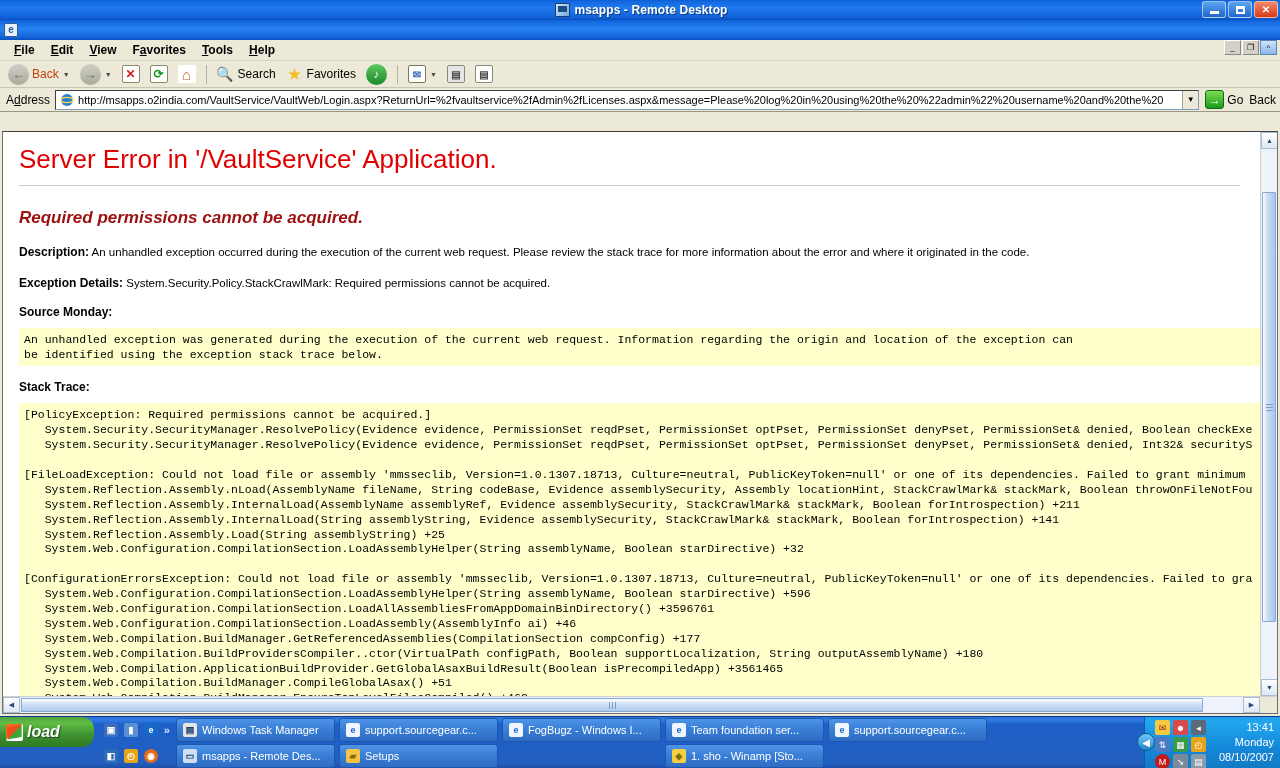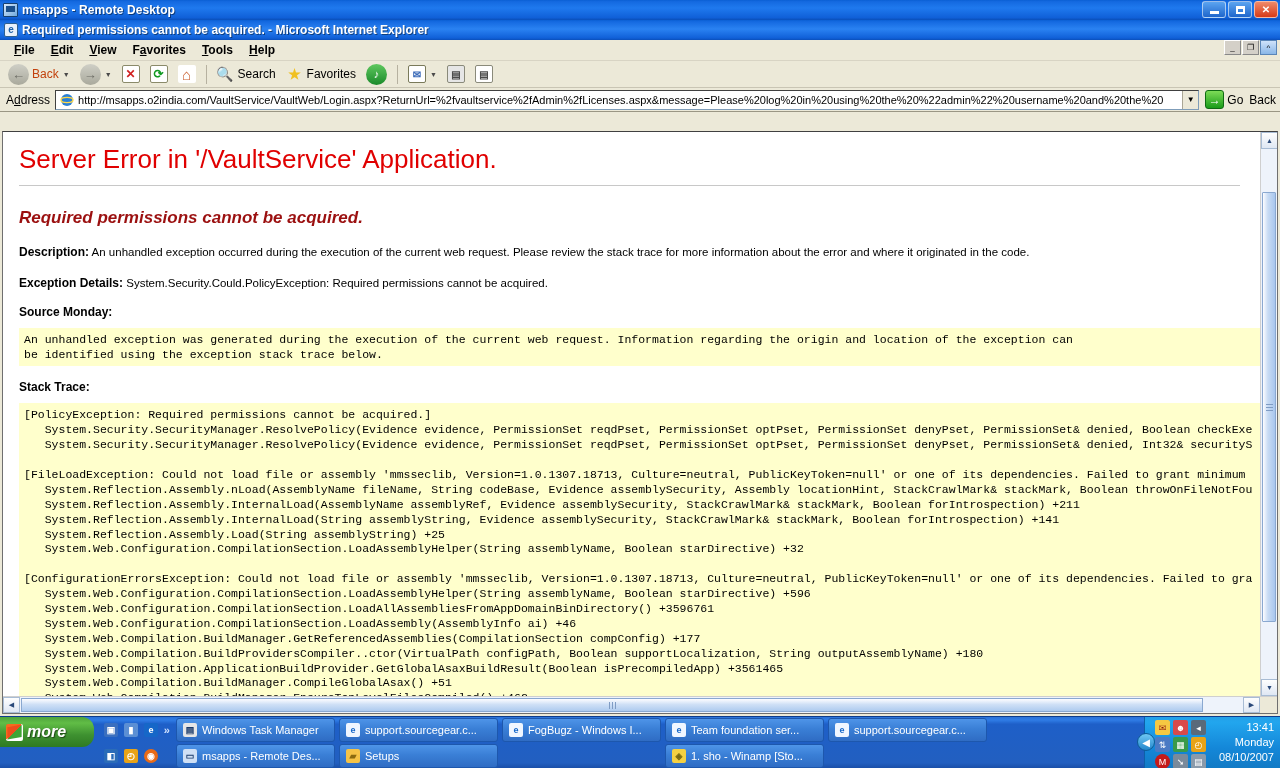--- a/index.html
+++ b/index.html
@@ -9,21 +9,21 @@
     overflow: hidden;
     font-family: "Liberation Sans", sans-serif;
     background: #000;
   }
   #screen { position: relative; width: 1280px; height: 768px; overflow: hidden; }
 
   
   .rd-titlebar {
     position: absolute; left: 0; top: 0; width: 1280px; height: 20px;
     background: linear-gradient(to bottom,#0a5fd4 0%,#1469e0 8%,#1f79ee 40%,#1060d8 88%,#0a4fba 100%);
-    display: flex; align-items: center;
+    display: flex; align-items: center; justify-content: center;
   }
   .rd-title-icon {
     width: 15px; height: 14px; margin-left: 3px; margin-right: 4px;
     background: linear-gradient(135deg,#d8e8fa,#6fa8dc);
     border: 1px solid #17406e; position: relative; border-radius: 1px;
   }
   .rd-title-icon:after {
     content:""; position:absolute; left:2px; top:2px; width:9px; height:6px;
     background:#1b4f8a;
   }
@@ -272,21 +272,20 @@
           <div class="sq"></div>
         </div>
       <div class="rd-btn close">✕</div>
     </div>
   </div>
 
   <div class="ie-window">
 
     <div class="ie-titlebar">
       <div class="ie-title-icon">e</div>
-      <span class="ie-title-text">Required permissions cannot be acquired. - Microsoft Internet Explorer</span>
     </div>
 
     <div class="ie-menubar">
       <div class="ie-win-btns" style="top:0px;right:3px;">
         <div class="wbtn">_</div>
         <div class="wbtn">❐</div>
         <div class="wbtn up">^</div>
       </div>
       <div class="menu-item"><u>F</u><span title="File">ile</span></div>
       <div class="menu-item"><u>E</u>dit</div>
@@ -365,21 +364,21 @@
         <div class="hr-line"></div>
         <div class="err-h2">Required permissions cannot be acquired.</div>
 
         <div class="err-p">
           <b>Description:</b>
           <span>An unhandled exception occurred during the execution of the current web request. Please review the stack trace for more information about the error and where it originated in the code.</span>
         </div>
 
         <div class="err-p">
           <b>Exception Details:</b>
-          <span>System.Security.Could.PolicyException: Required permissions cannot be acquired.</span>
+          <span>System.Security.Policy.StackCrawlMark: Required permissions cannot be acquired.</span>
         </div>
 
         <div class="sec-title">Source Monday:</div>
         <div class="code-box">An unhandled exception was generated during the execution of the current web request. Information regarding the origin and location of the exception can
 be identified using the exception stack trace below.</div>
 
         <div class="sec-title">Stack Trace:</div>
         <div class="code-box trace">[PolicyException: Required permissions cannot be acquired.]
    System.Security.SecurityManager.ResolvePolicy(Evidence evidence, PermissionSet reqdPset, PermissionSet optPset, PermissionSet denyPset, PermissionSet&amp; denied, Boolean checkExe
    System.Security.SecurityManager.ResolvePolicy(Evidence evidence, PermissionSet reqdPset, PermissionSet optPset, PermissionSet denyPset, PermissionSet&amp; denied, Int32&amp; securityS
@@ -420,21 +419,21 @@
           </div>
         <div class="hs-arrow r">▶</div>
         <div class="hs-corner"></div>
       </div>
     </div>
   </div>
 
   <div class="taskbar">
     <div class="start-btn">
       <span class="start-flag"></span>
-      <span class="start-text">more</span>
+      <span class="start-text">load</span>
     </div>
 
     <div class="quick-launch">
       <div class="ql-row">
         <span class="ql-icon" style="background:#3a6fbf;">▣</span>
         <span class="ql-icon" style="background:#5b8fd4;">▮</span>
         <span class="ql-icon" style="background:#1667c8;">e</span>
         <span class="ql-chev">»</span>
       </div>
       <div class="ql-row">

